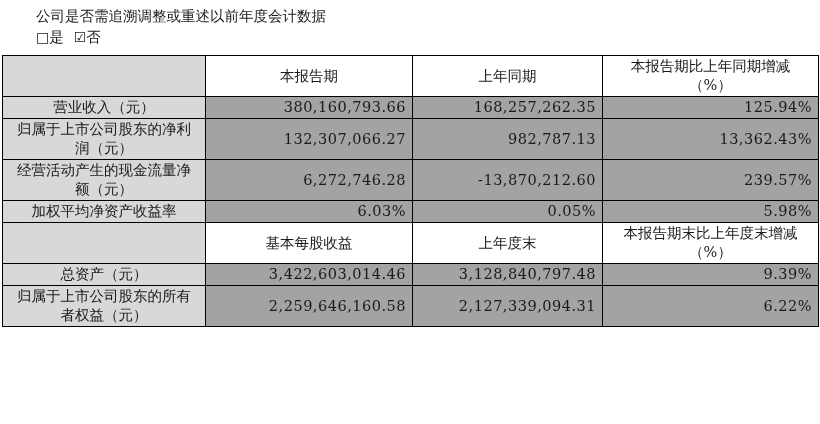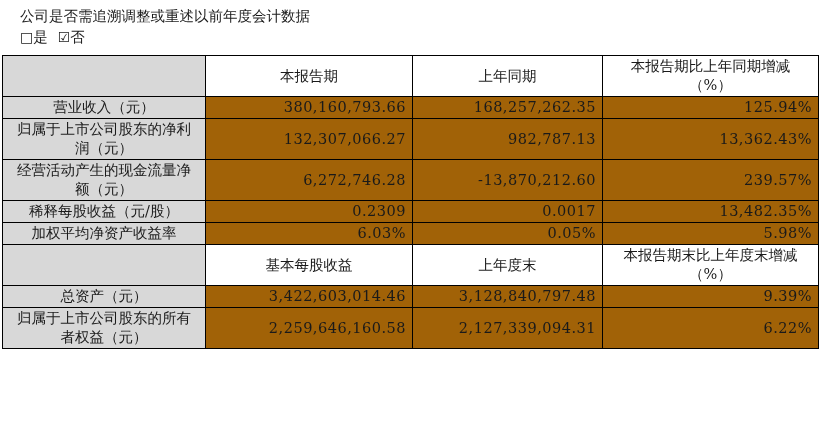--- a/index.html
+++ b/index.html
@@ -10,21 +10,21 @@
     color: #1a1a1a;
   }
   .page {
     width: 820px;
     height: 424px;
     background: #ffffff;
     box-sizing: border-box;
     overflow: hidden;
   }
   .intro {
-    padding: 6px 0 0 20px;
+    padding: 6px 0 0 36px;
     font-size: 14.5px;
     line-height: 21px;
   }
   .question-line { white-space: nowrap; }
   .options-line { white-space: nowrap; }
   .option { margin-right: 10px; }
   .checkbox-glyph { font-family: "DejaVu Sans", "Liberation Sans", sans-serif; font-size: 14px; }
   table.fin-table {
     border-collapse: collapse;
     table-layout: fixed;
@@ -49,21 +49,21 @@
     text-align: center;
     white-space: pre-line;
   }
   .header-cell {
     background: #ffffff;
     text-align: center;
     white-space: pre-line;
   }
   .header-row td, .header-row th { height: 38px; }
   .num-cell {
-    background: #a16207;
+    background: #a3a3a3;
     text-align: right;
     letter-spacing: 0.5px;
   }
   tr.data-row td { height: 21px; }
 </style>
 </head>
 <body>
 
 <div class="page">
 
@@ -109,26 +109,20 @@
 
     <tr class="data-row">
       <td class="label-cell">经营活动产生的现金流量净
 额（元）</td>
       <td class="num-cell">6,272,746.28</td>
       <td class="num-cell">-13,870,212.60</td>
       <td class="num-cell">239.57%</td>
     </tr>
 
 
-    <tr class="data-row">
-      <td class="label-cell">稀释每股收益（元/股）</td>
-      <td class="num-cell">0.2309</td>
-      <td class="num-cell">0.0017</td>
-      <td class="num-cell">13,482.35%</td>
-    </tr>
 
     <tr class="data-row">
       <td class="label-cell">加权平均净资产收益率</td>
       <td class="num-cell">6.03%</td>
       <td class="num-cell">0.05%</td>
       <td class="num-cell">5.98%</td>
     </tr>
 
     <tr class="header-row">
       <td class="label-cell"></td>

